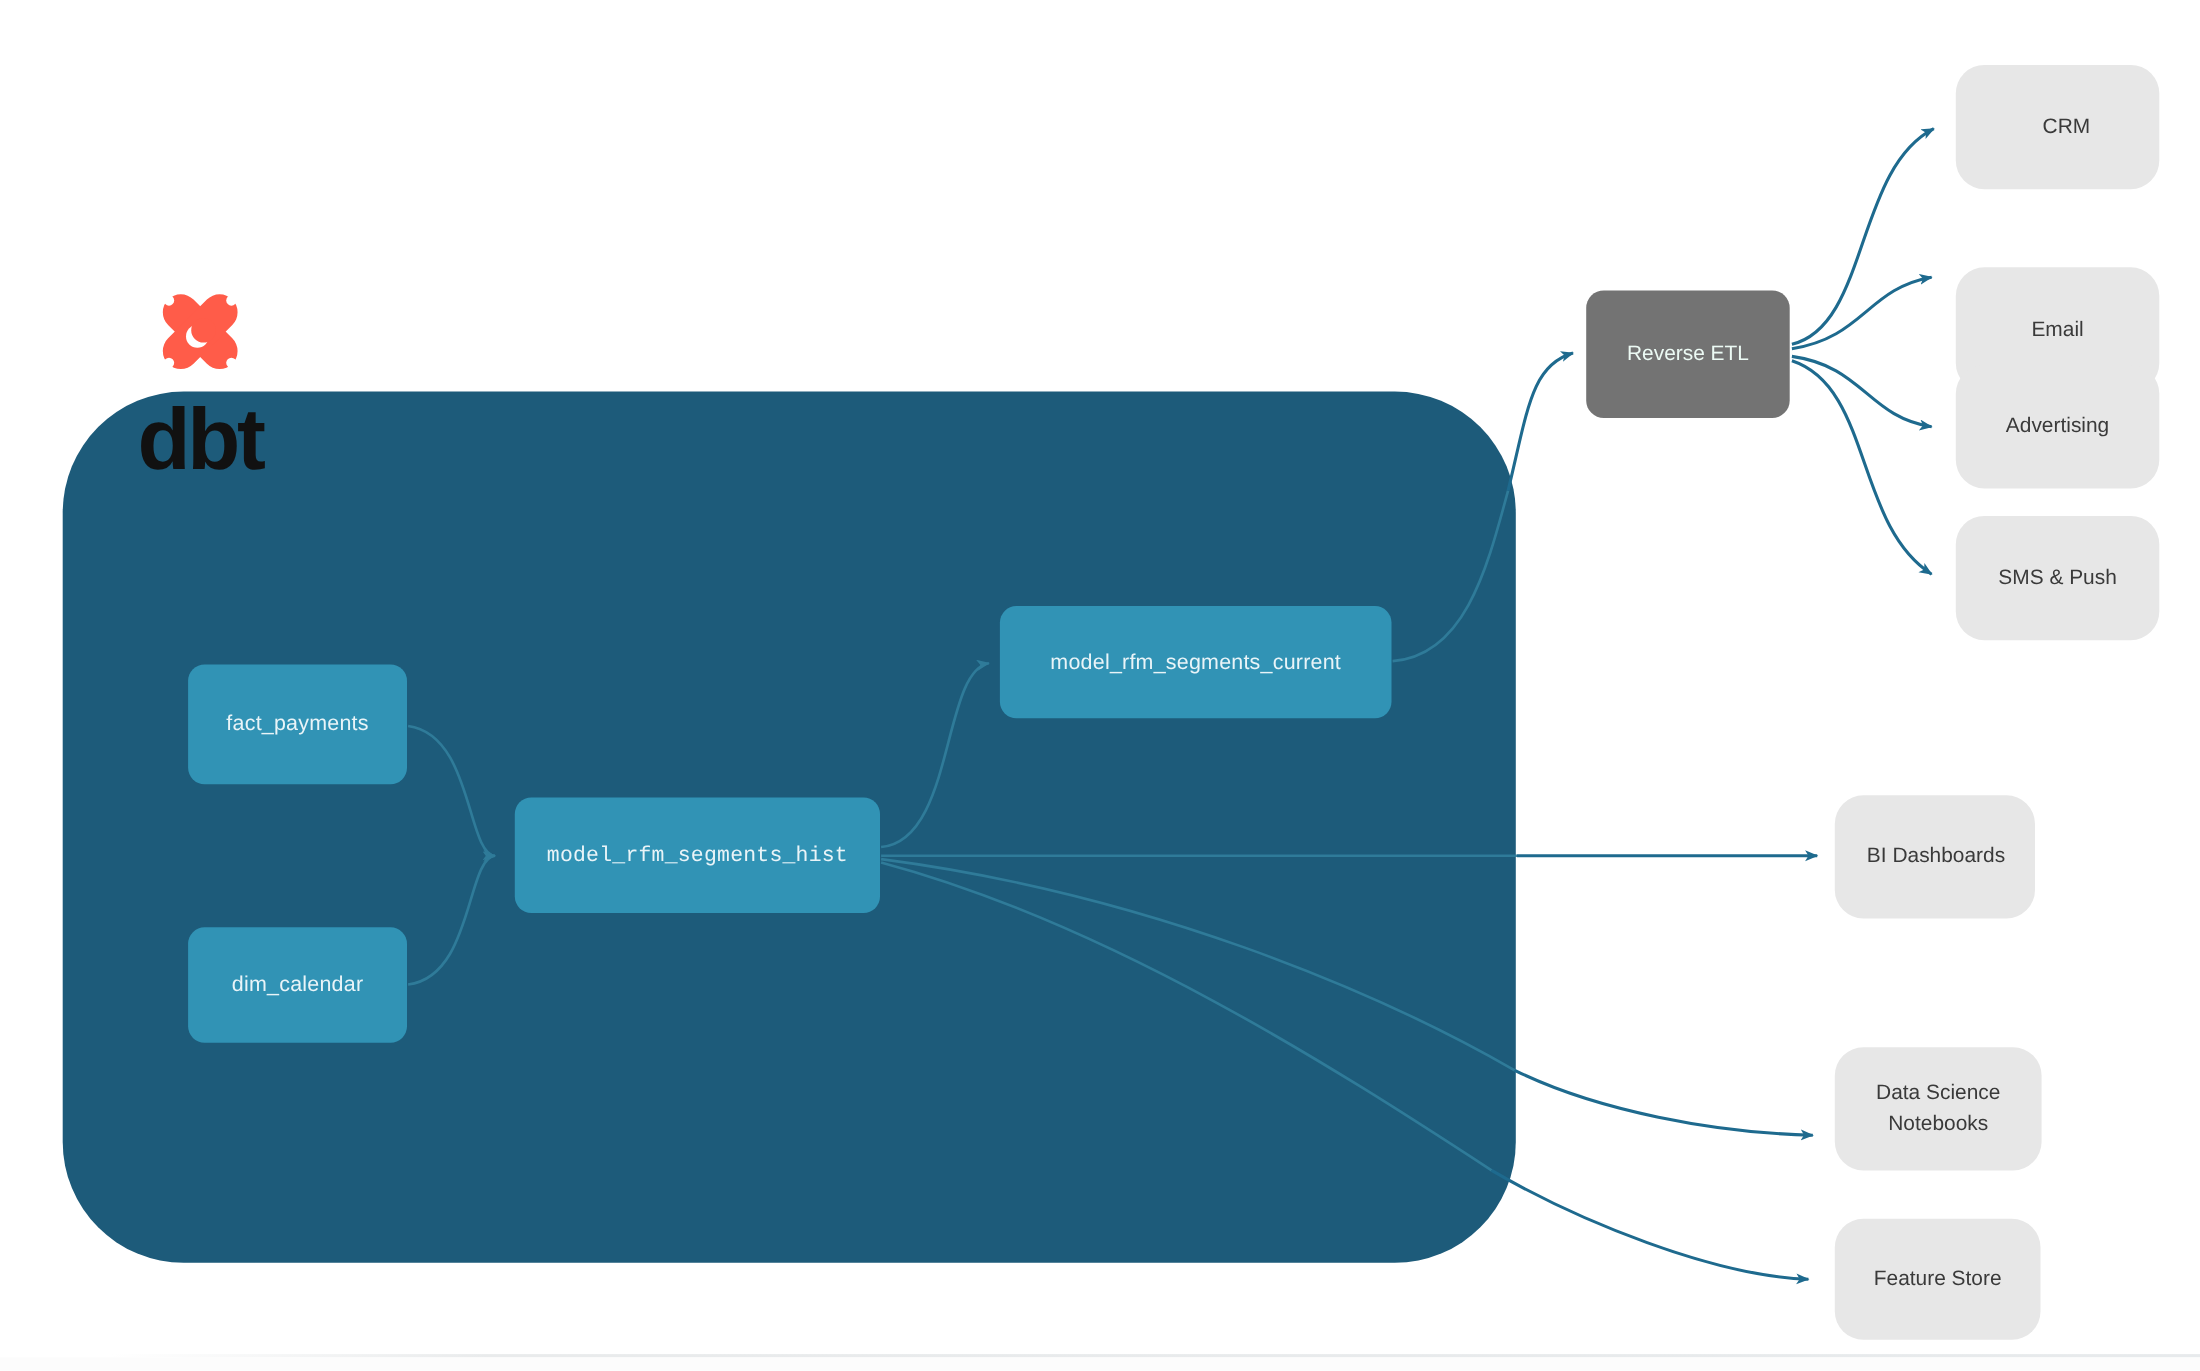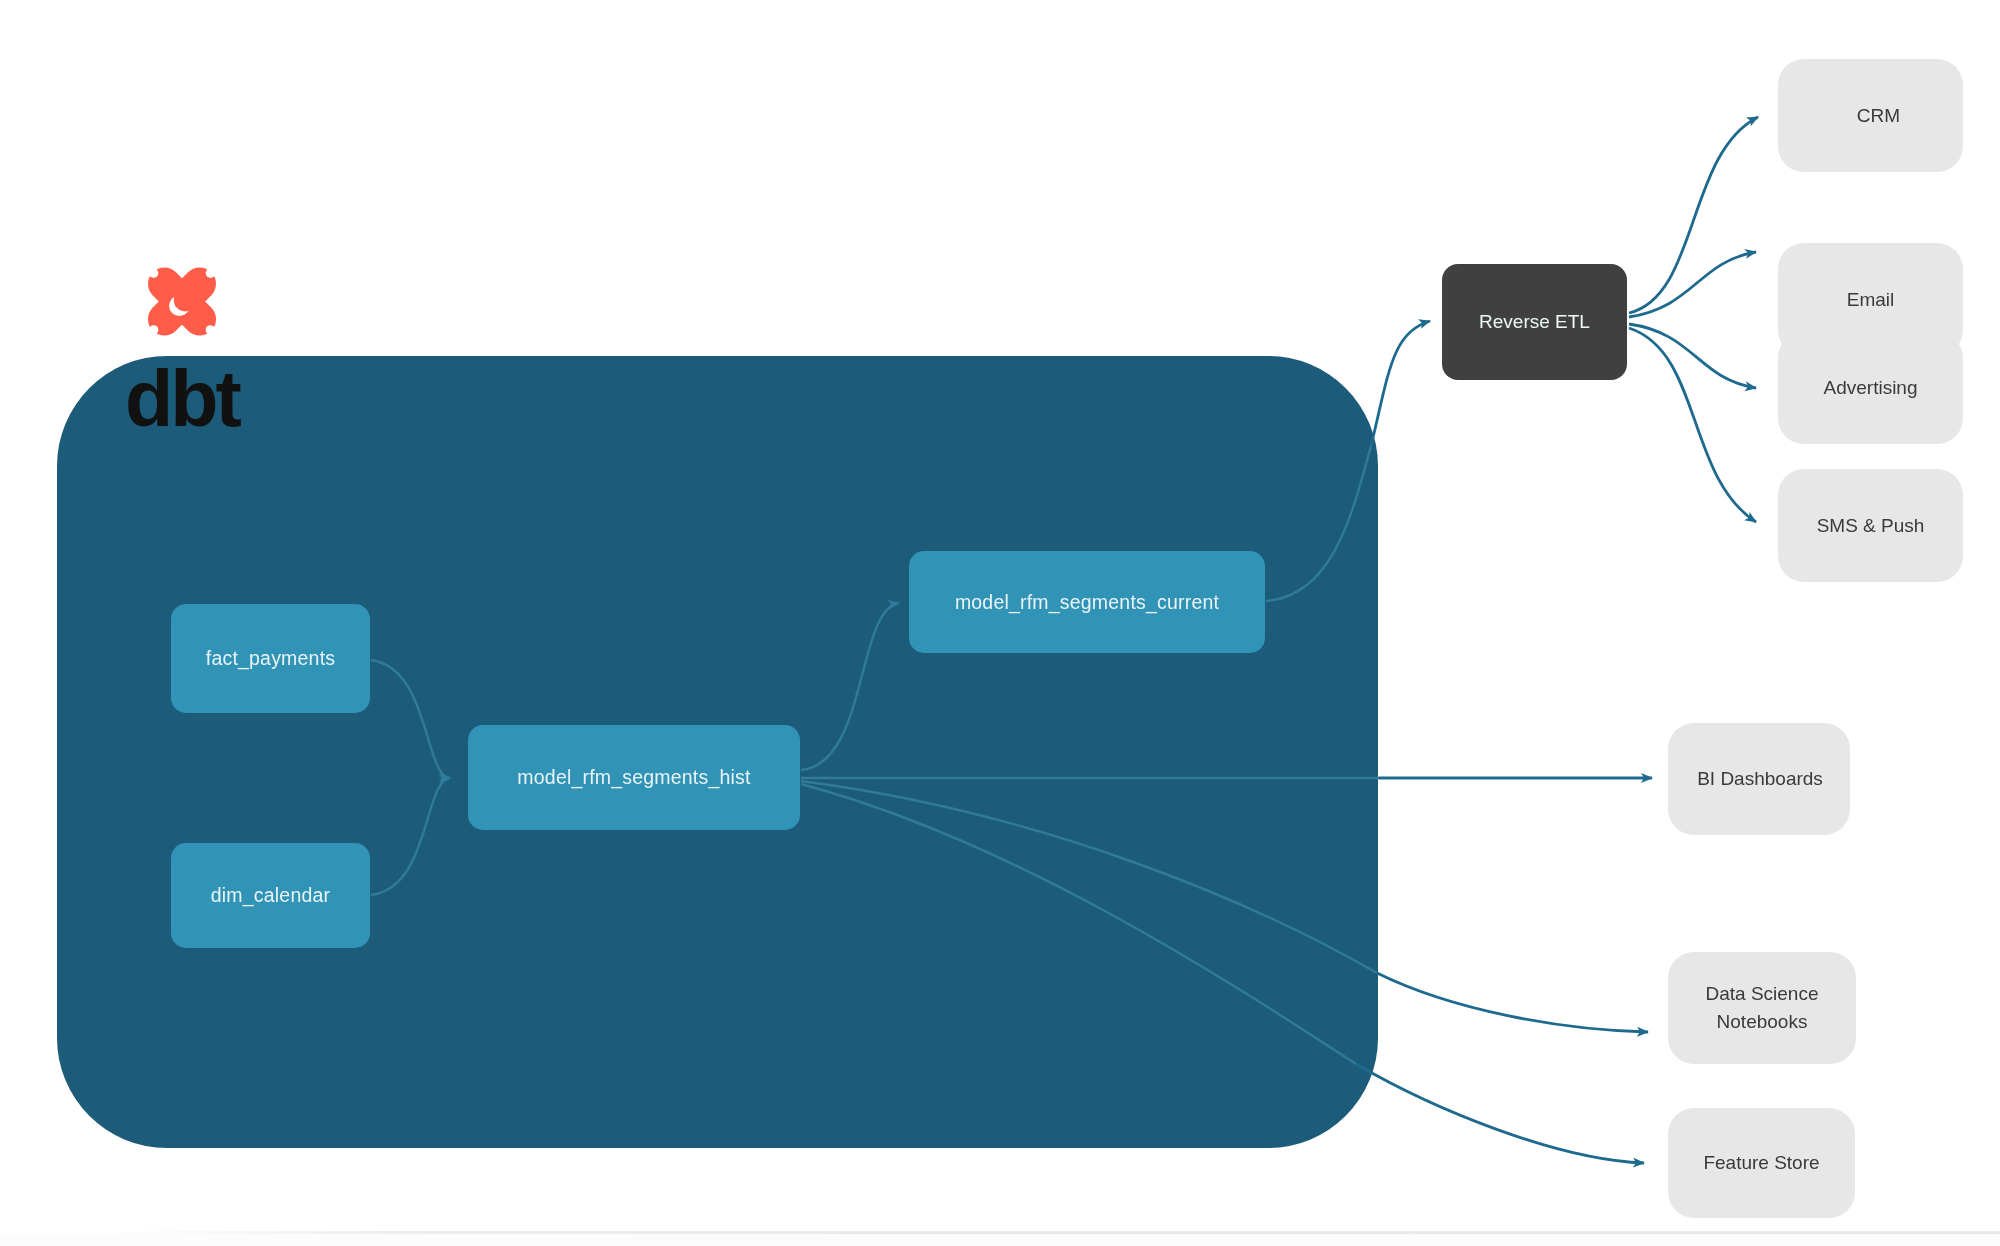--- a/index.html
+++ b/index.html
@@ -19,26 +19,26 @@
     line-height:87px;
   }
   
   .node{
     position:absolute;background:#3193b5;border-radius:15px;
     display:flex;align-items:center;justify-content:center;
     color:#e9f4f8;font-size:19.5px;letter-spacing:0.2px;
   }
   .n-fact{left:171px;top:604px;width:199px;height:109px;}
   .n-dim{left:171px;top:843px;width:199px;height:105px;}
-  .n-hist{left:468px;top:725px;width:332px;height:105px;}
+  .n-hist{left:468px;top:725px;width:332px;height:105px;font-family:Liberation Mono, monospace;}
   .n-current{left:909px;top:551px;width:356px;height:102px;}
   
   .revetl{
     position:absolute;left:1442px;top:264px;width:185px;height:116px;
-    background:#404040;border-radius:16px;
+    background:#737373;border-radius:16px;
     display:flex;align-items:center;justify-content:center;
     color:#ecfaf4;font-size:19px;
   }
   
   .dest{
     position:absolute;background:#e7e7e7;border-radius:26px;
     display:flex;align-items:center;justify-content:center;text-align:center;
     color:#3a3a3a;font-size:19px;line-height:1.45;padding:0 14px;box-sizing:border-box;
   }
   .d-crm{left:1778px;top:59px;width:185px;height:113px;padding-left:30px;}

